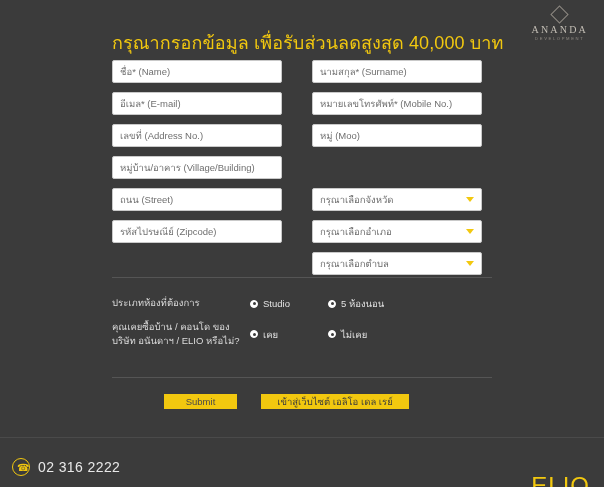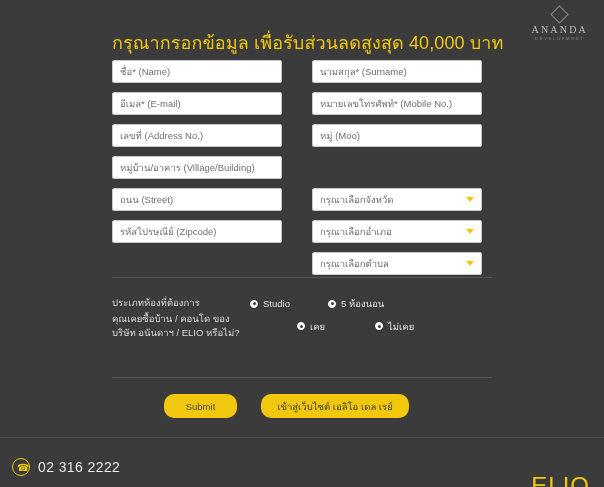--- a/index.html
+++ b/index.html
@@ -113,21 +113,21 @@
   
   .qblock {
     position: absolute;
     left: 112px;
     width: 380px;
     display: flex;
     font-size: 9.5px;
     color: #dcdcdc;
   }
   .qblock.q1 { top: 296px; }
-  .qblock.q2 { top: 312px; gap: 47px; }
+  .qblock.q2 { top: 320px; }
   .qlabel { width: 138px; line-height: 14px; }
   .qopts { display: flex; flex: 1; }
   .opt {
     display: flex;
     align-items: center;
     margin-right: 18px;
     white-space: nowrap;
     cursor: pointer;
   }
   .opt.w1 { width: 78px; margin-right: 0; }
@@ -157,22 +157,22 @@
     left: 164px;
     top: 394px;
     display: flex;
     align-items: flex-start;
     gap: 24px;
   }
   .btn {
     background: #f2c80f;
     color: #3b3b3b;
     border: none;
-    border-radius: 10px;
-    height: 24px;
+    border-radius: 0;
+    height: 15px;
     font-size: 9.5px;
     font-family: "Liberation Sans", sans-serif;
     cursor: pointer;
     padding: 0 10px;
   }
   .btn.submit { width: 73px; color: #4a4a4a; }
   .btn.visit { width: 148px; color: #3b3b3b; }
 
   
   .footer-line {

